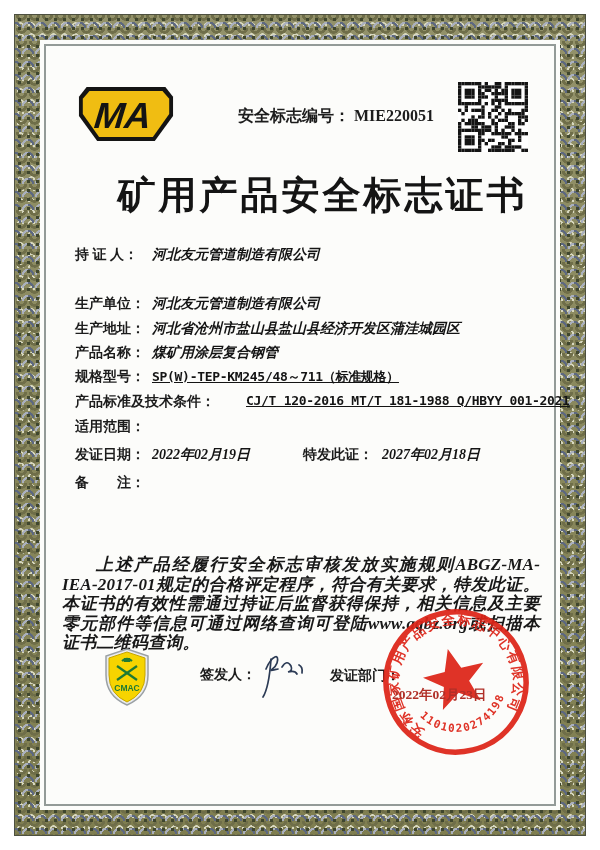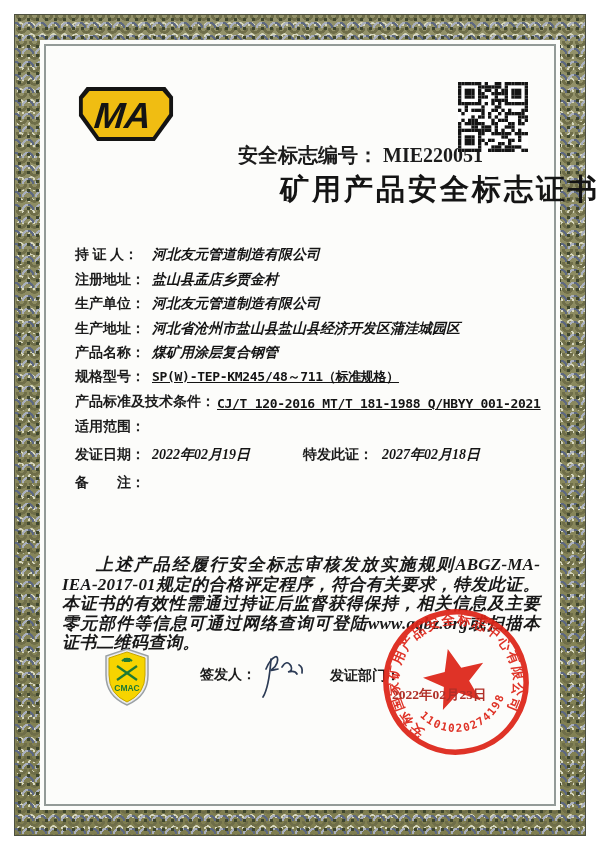--- a/index.html
+++ b/index.html
@@ -17,26 +17,26 @@
       radial-gradient(circle at 50% 0%, rgba(0,0,0,0) 3px, #6f6e49 3px 5.5px, rgba(0,0,0,0) 6px),
       radial-gradient(circle at 50% 100%, rgba(0,0,0,0) 2px, #d8d8c0 2px 3.5px, rgba(0,0,0,0) 4px),
       linear-gradient(#93926a,#7f7e50);
     background-size:9px 9px,13px 13px,13px 13px,13px 13px,11px 11px,auto;
   }
   .paper{position:absolute;inset:40px;background:#fcfcfa;}
   .innerline{position:absolute;inset:44px;border:2px solid #939a97;pointer-events:none;}
   .lbl{font-size:14px;font-weight:700;color:#1c1c1c;font-family:"Liberation Serif",serif;white-space:nowrap;}
   .val{font-size:14px;font-weight:700;font-style:italic;color:#141414;font-family:"Liberation Serif",serif;white-space:nowrap;}
   .val.tech{font-style:normal;font-family:"DejaVu Sans Mono",monospace;font-size:13px;font-weight:600;letter-spacing:-0.3px;text-decoration:underline;}
-  .row{position:absolute;left:75px;display:flex;align-items:flex-end;}
+  .row{position:absolute;left:75px;display:flex;align-items:flex-start;}
   .row .lbl{display:inline-block;width:77px;}
-  .row.wide .lbl{width:auto;margin-right:2px;}
-
-  .mark-line{position:absolute;left:238px;top:106px;font-size:20px;color:#1c1c1c;font-family:"Liberation Serif",serif;font-weight:600;margin-top:36px;}
-  .title{position:absolute;left:0;right:0;top:170px;text-align:right;font-size:29px;font-weight:900;color:#141414;letter-spacing:3px;font-family:"Liberation Serif",serif;margin-left:45px;}
+  .row.wide .lbl{width:auto;margin-right:31px;}
+
+  .mark-line{position:absolute;left:238px;top:106px;font-size:16px;color:#1c1c1c;font-family:"Liberation Serif",serif;font-weight:600;}
+  .title{position:absolute;left:0;right:0;top:170px;text-align:center;font-size:38px;font-weight:900;color:#141414;letter-spacing:3px;font-family:"Liberation Serif",serif;margin-left:45px;}
 
   .statement{position:absolute;left:62px;top:555px;width:478px;font-size:17px;line-height:19.5px;
     font-weight:700;font-style:italic;color:#181818;text-align:justify;text-indent:2em;
     font-family:"Liberation Serif",serif;letter-spacing:0.2px;}
 
   .sig-label{position:absolute;left:200px;top:666px;}
   .dept-label{position:absolute;left:330px;top:667px;text-align:center;}
 
   .seal{position:absolute;left:378px;top:604px;width:156px;height:156px;}
   .qr{position:absolute;left:458px;top:82px;width:70px;height:70px;background:#fff;}
@@ -312,24 +312,20 @@
         <rect x="60" y="60" width="3" height="3"></rect>
       </svg>
   </div>
 
   <div class="title">矿用产品安全标志证书</div>
 
   <div class="row" style="top:246px">
     <span class="lbl">持 证 人：</span>
     <span class="val">河北友元管道制造有限公司</span>
   </div>
-  <div class="row" style="top:271px">
-    <span class="lbl">注册地址：</span>
-    <span class="val">盐山县孟店乡贾金村</span>
-  </div>
   <div class="row" style="top:295px">
     <span class="lbl">生产单位：</span>
     <span class="val">河北友元管道制造有限公司</span>
   </div>
   <div class="row" style="top:320px">
     <span class="lbl">生产地址：</span>
     <span class="val">河北省沧州市盐山县盐山县经济开发区蒲洼城园区</span>
   </div>
   <div class="row" style="top:344px">
     <span class="lbl">产品名称：</span>

